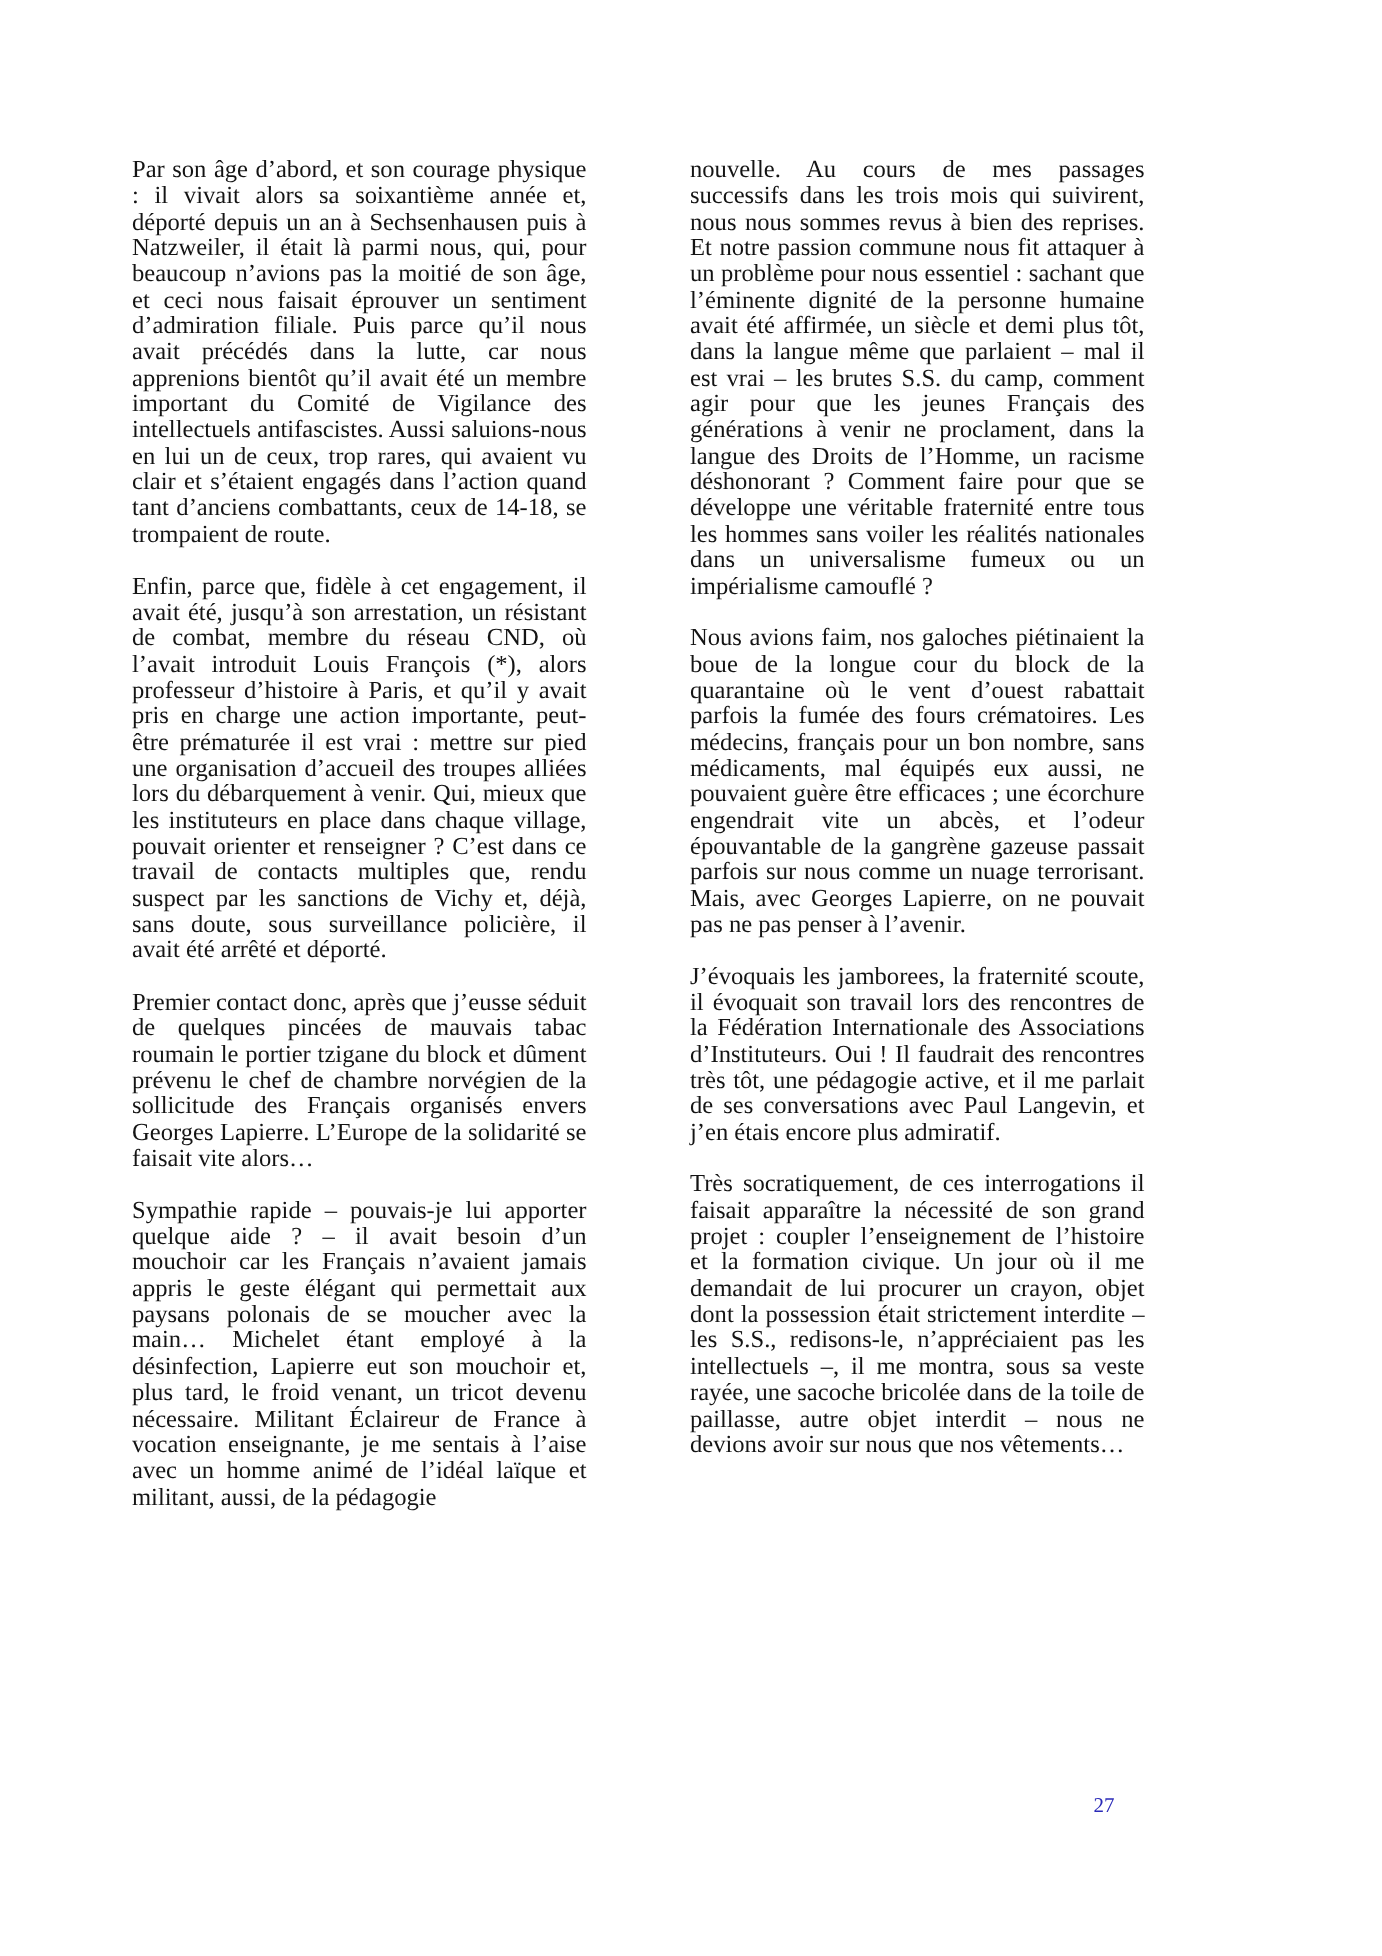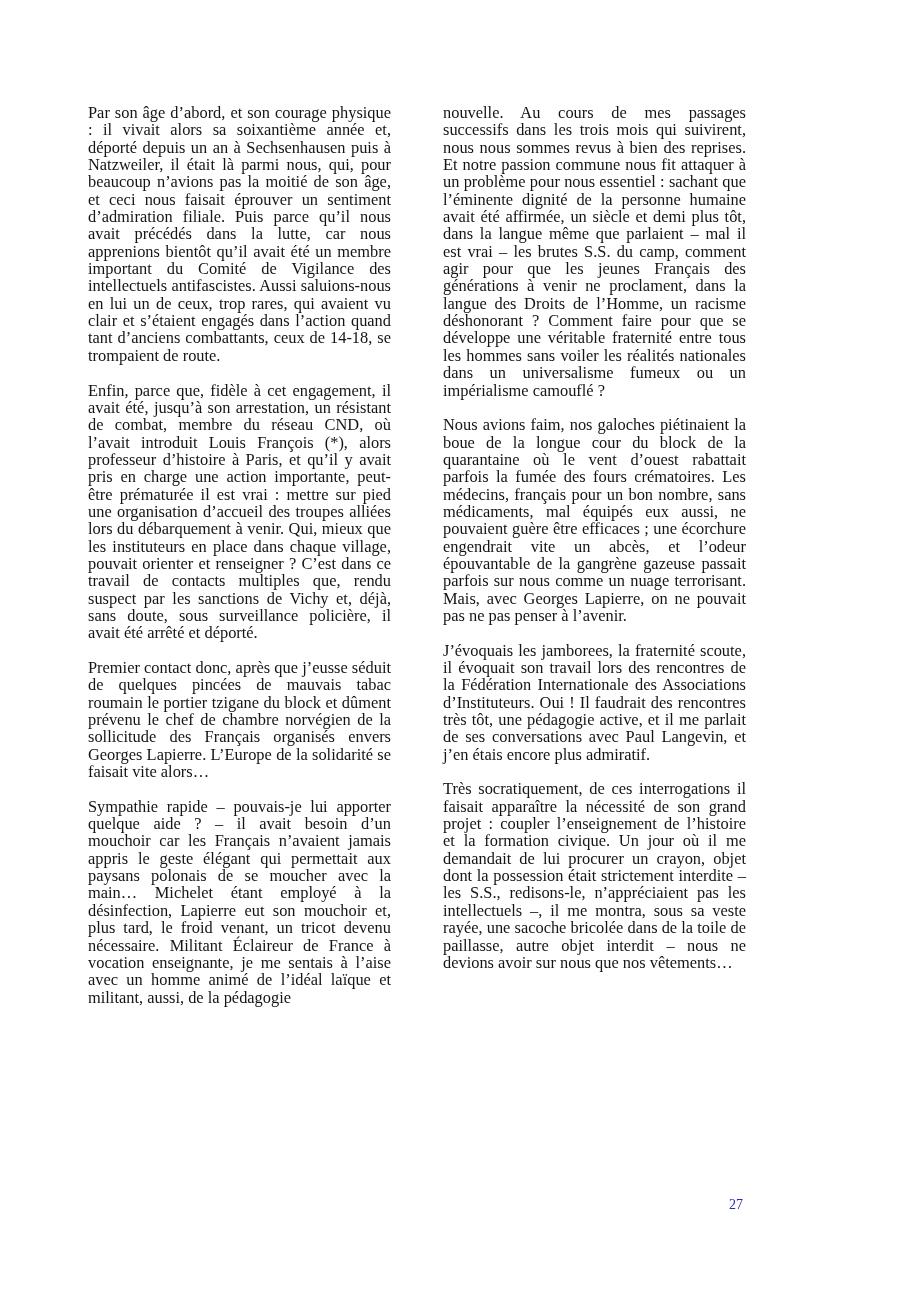--- a/index.html
+++ b/index.html
@@ -24,21 +24,21 @@
     .column {
       position: absolute;
       top: 104px;
       width: 303px;
       font-size: 16.4px;
       line-height: 17.35px;
       text-align: justify;
       hyphens: manual;
     }
     .col-left { left: 88px; }
-    .col-right { left: 443px; }
+    .col-right { left: 460px; }
     .para {
       margin: 0 0 17.35px 0;
     }
     .para:last-child { margin-bottom: 0; }
     .page-number {
       position: absolute;
       left: 729px;
       top: 1197px;
       font-size: 14px;
       color: #2a2ab8;

